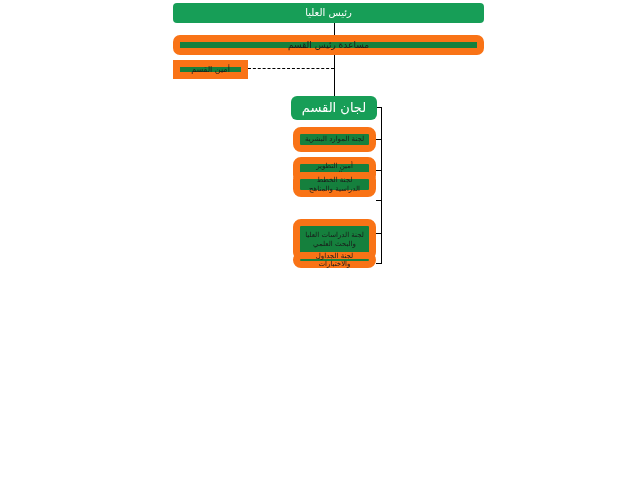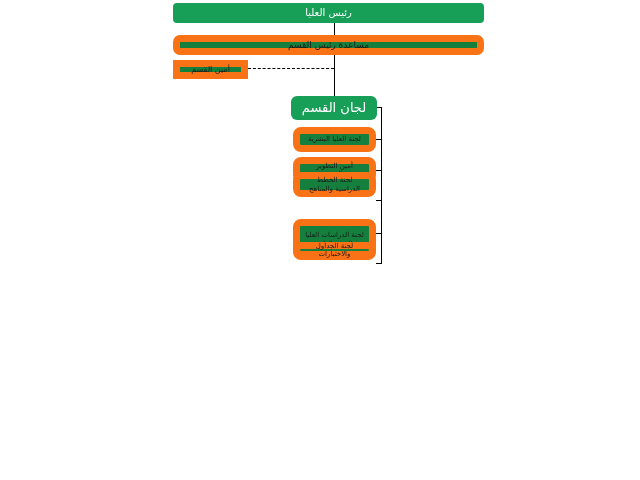--- a/index.html
+++ b/index.html
@@ -45,21 +45,21 @@
   
   .n-comms{left:291px;top:96px;width:86px;height:24px;border-radius:6px;font-size:13px;}
   .c-stub-top{left:377px;top:107px;width:5px;height:1px;}
   .c-rail{left:381px;top:107px;width:1px;height:157px;}
   
   .comm{left:293px;width:83px;border-radius:8px;font-size:7px;padding:1px 4px;}
   .n-c1{top:127px;height:25px;}
   .n-c2{top:157px;height:26px;}
   .n-c3{top:172px;height:25px;}
   .n-c4{top:219px;height:41px;}
-  .n-c5{top:242px;height:16px;}
+  .n-c5{top:252px;height:16px;}
   .c-s1{left:376px;top:139px;width:5px;height:1px;}
   .c-s2{left:376px;top:170px;width:5px;height:1px;}
   .c-s3{left:376px;top:200px;width:5px;height:1px;}
   .c-s4{left:376px;top:233px;width:5px;height:1px;}
   .c-s5{left:376px;top:263px;width:5px;height:1px;}
 </style>
 </head>
 <body>
 
 <div class="canvas">
@@ -73,21 +73,21 @@
   <div class="line c-v2"></div>
 
   <div class="node n-secr">أمين القسم</div>
   <div class="dashed c-dash"></div>
 
   <div class="node green n-comms">لجان القسم</div>
 
   <div class="line c-stub-top"></div>
   <div class="line c-rail"></div>
 
-  <div class="node comm n-c1">لجنة العليا البشرية</div>
+  <div class="node comm n-c1">لجنة الموارد البشرية</div>
   <div class="line c-s1"></div>
 
   <div class="node comm n-c2">أمين التطوير والجودة</div>
   <div class="line c-s2"></div>
 
   <div class="node comm n-c3">لجنة الخطط الدراسية والمناهج</div>
   <div class="line c-s3"></div>
 
   <div class="node comm n-c4">لجنة الدراسات العليا والبحث العلمي</div>
   <div class="line c-s4"></div>

